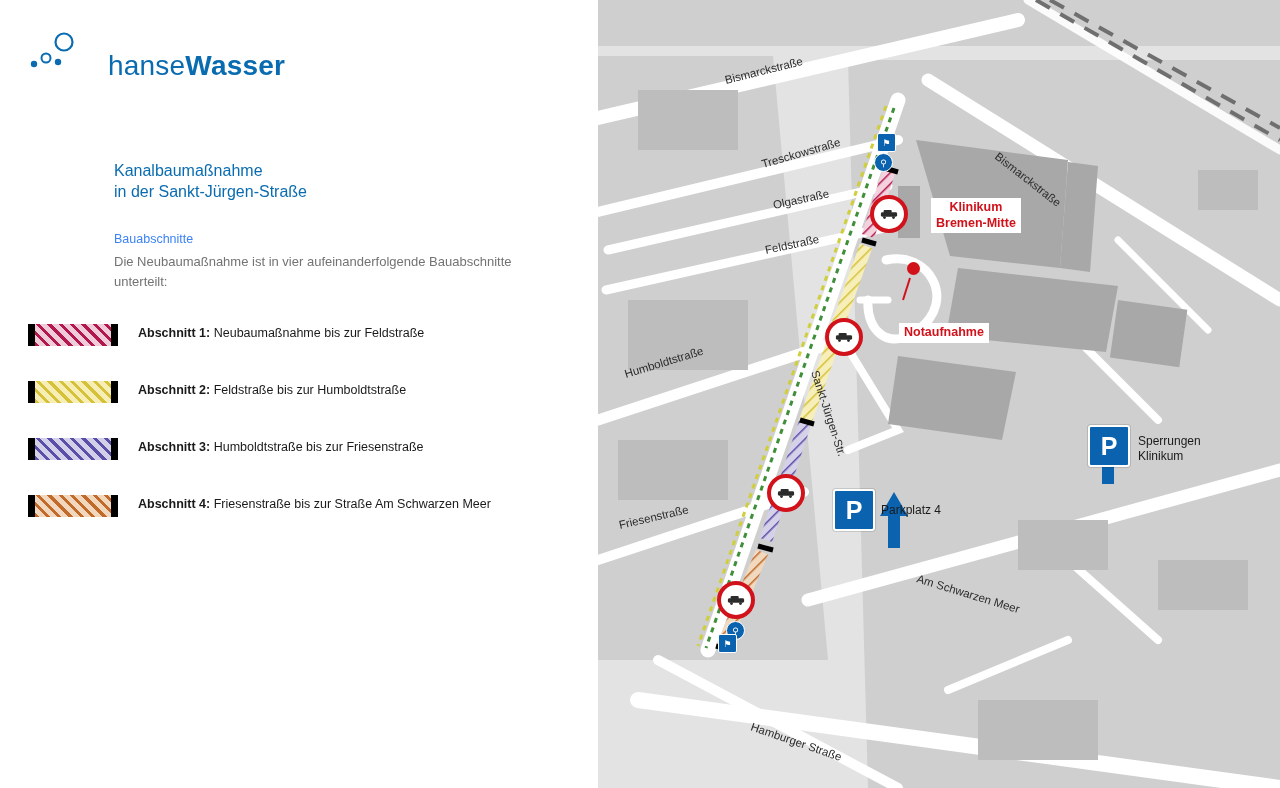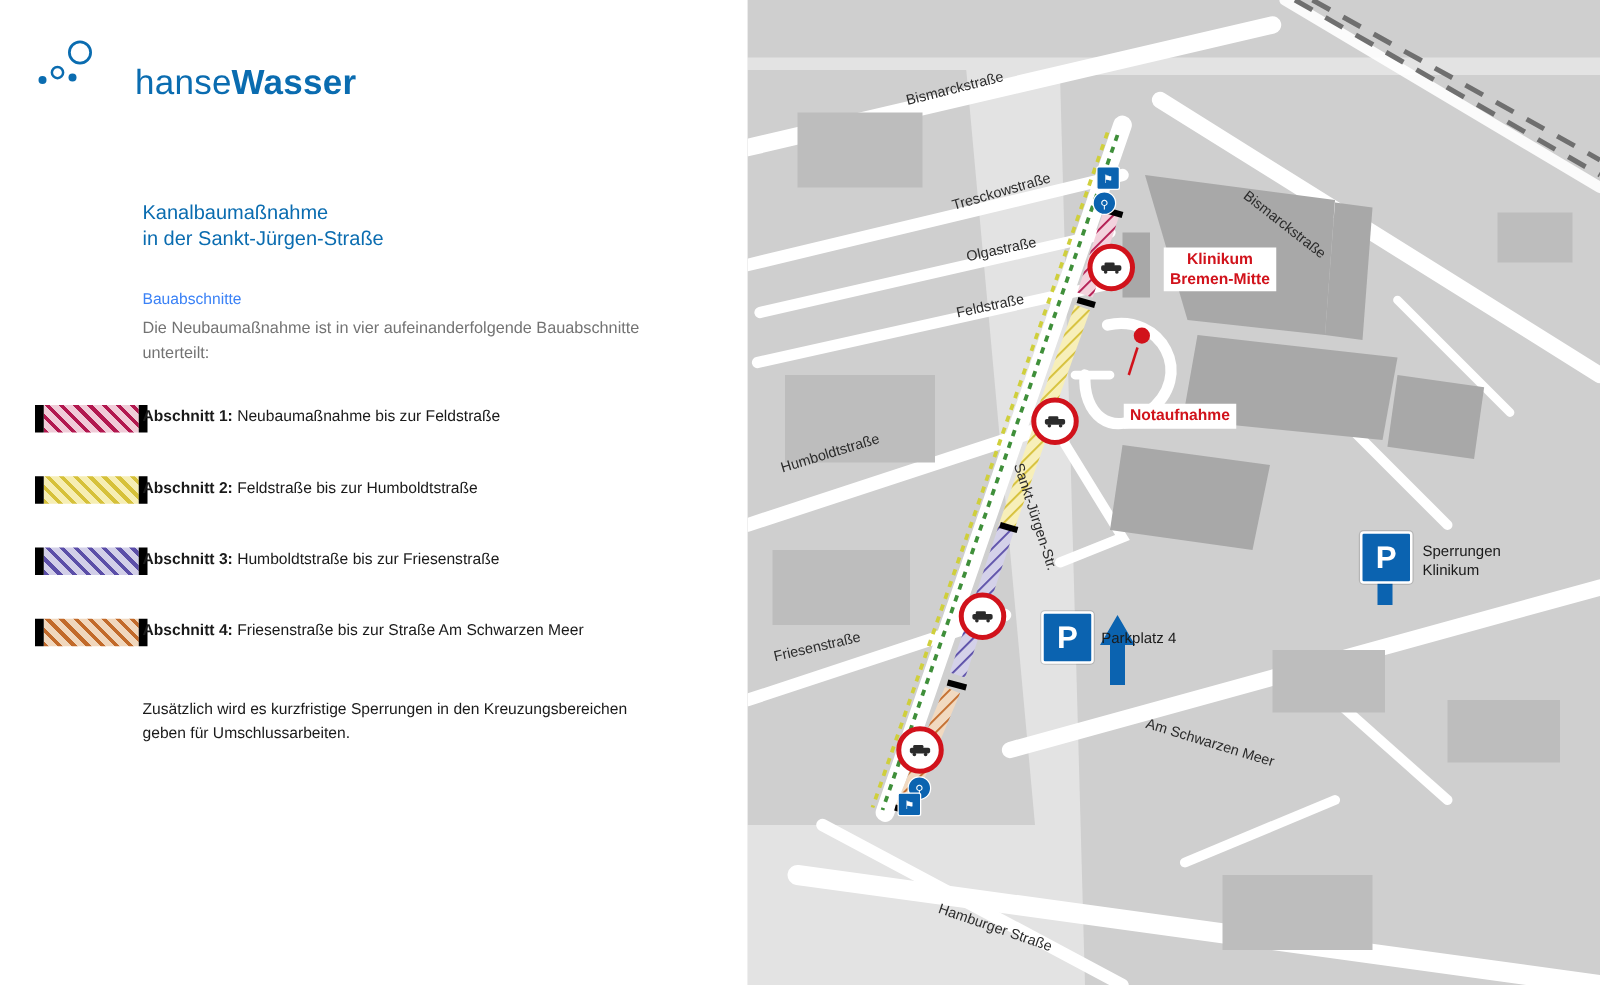--- a/index.html
+++ b/index.html
@@ -44,21 +44,21 @@
   }
   .swatch{
     position:absolute;left:0;top:2px;width:76px;height:22px;
     border-left:7px solid #000;border-right:7px solid #000;
     box-sizing:content-box;
   }
   .legend-text{
     position:absolute;left:86px;top:3px;
     font-size:12.5px;color:#1a1a1a;line-height:1.4;white-space:nowrap;
   }
-  .legend-text b{font-weight:bold;}
+  .legend-text b{font-weight:bold;margin-left:24px;}
 
   #closing-note{
     position:absolute;left:114px;top:558px;width:420px;
     font-size:12.5px;color:#1a1a1a;line-height:1.5;
   }
 
   
   #map{
     position:absolute;left:598px;top:0;width:682px;height:788px;
     background:#e3e3e3;overflow:hidden;
@@ -155,21 +155,20 @@
     <div class="legend-row">
       <div class="swatch" id="sw3" style="background: repeating-linear-gradient(45deg, rgb(194, 106, 42) 0px, rgb(194, 106, 42) 3px, rgb(240, 215, 189) 3px, rgb(240, 215, 189) 8px);"></div>
       <div class="legend-text">
         <b>Abschnitt 4:</b>
         <span>Friesenstraße bis zur Straße Am Schwarzen Meer</span>
       </div>
     </div>
 
   </div>
 
-  <div id="closing-note">Zusätzlich wird es kurzfristige Sperrungen in den Kreuzungsbereichen geben für Umschlussarbeiten.</div>
 </div>
 
 <div id="map">
   <svg width="682" height="788" viewBox="0 0 682 788">
 
     <rect x="0" y="0" width="682" height="788" fill="#e3e3e3"></rect>
 
     <g fill="#cfcfcf">
       <rect x="0" y="0" width="682" height="46"></rect>
       <polygon points="0,56 175,56 230,660 0,660"></polygon>

